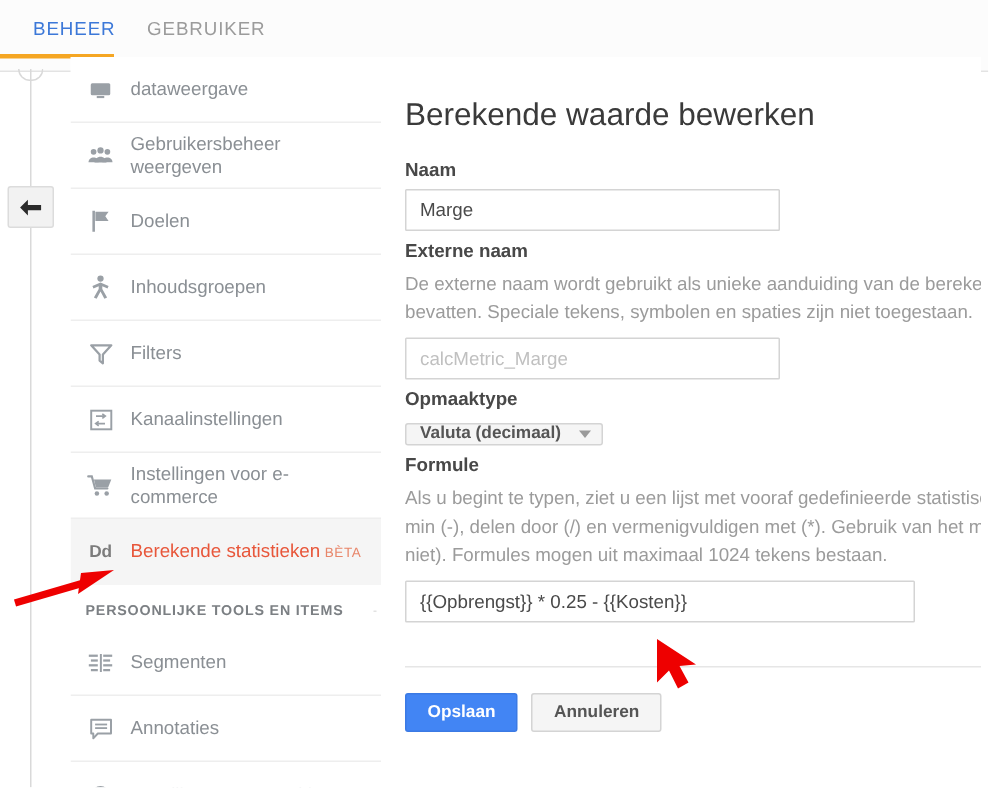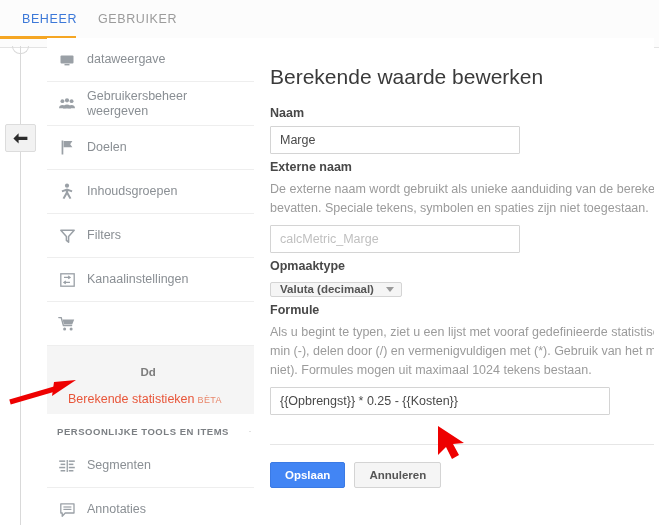--- a/index.html
+++ b/index.html
@@ -87,21 +87,21 @@
   }
   .nav-item {
     position: relative;
     display: flex;
     align-items: center;
     min-height: 44px;
     padding: 6px 10px 6px 0;
     border-bottom: 1px solid #eeeeee;
     cursor: pointer;
   }
-  .nav-item.nosep { border-bottom: none; flex-direction: column; }
+  .nav-item.nosep { border-bottom: none; }
   .nav-item.selected { background: #f5f5f5; }
   .nav-icon {
     flex: 0 0 40px;
     width: 40px;
     display: flex;
     align-items: center;
     justify-content: center;
     color: #9aa0a6;
   }
   .nav-label {
@@ -357,20 +357,21 @@
 
     <div class="nav-item">
       <span class="nav-icon">
         <svg width="18" height="16" viewBox="0 0 18 16">
             <path d="M0.8 1.6 H3.2 L5.4 9.6 H13.6" stroke="#9aa0a6" stroke-width="1.4" fill="none" stroke-linecap="round"></path>
             <path d="M4.6 3.6 H16.2 L14.2 8.6 H5.9 Z" fill="#9aa0a6"></path>
             <circle cx="6.6" cy="13" r="1.5" fill="#9aa0a6"></circle>
             <circle cx="13.1" cy="13" r="1.5" fill="#9aa0a6"></circle>
           </svg>
       </span>
+      <span class="nav-label">Instellingen voor e-commerce</span>
     </div>
 
     <div class="nav-item selected nosep">
       <span class="nav-icon">
         <span class="dd-icon">Dd</span>
       </span>
       <span class="nav-label"><span>Berekende statistieken</span><span class="beta">BÈTA</span></span>
     </div>
 
     <div class="nav-section">

